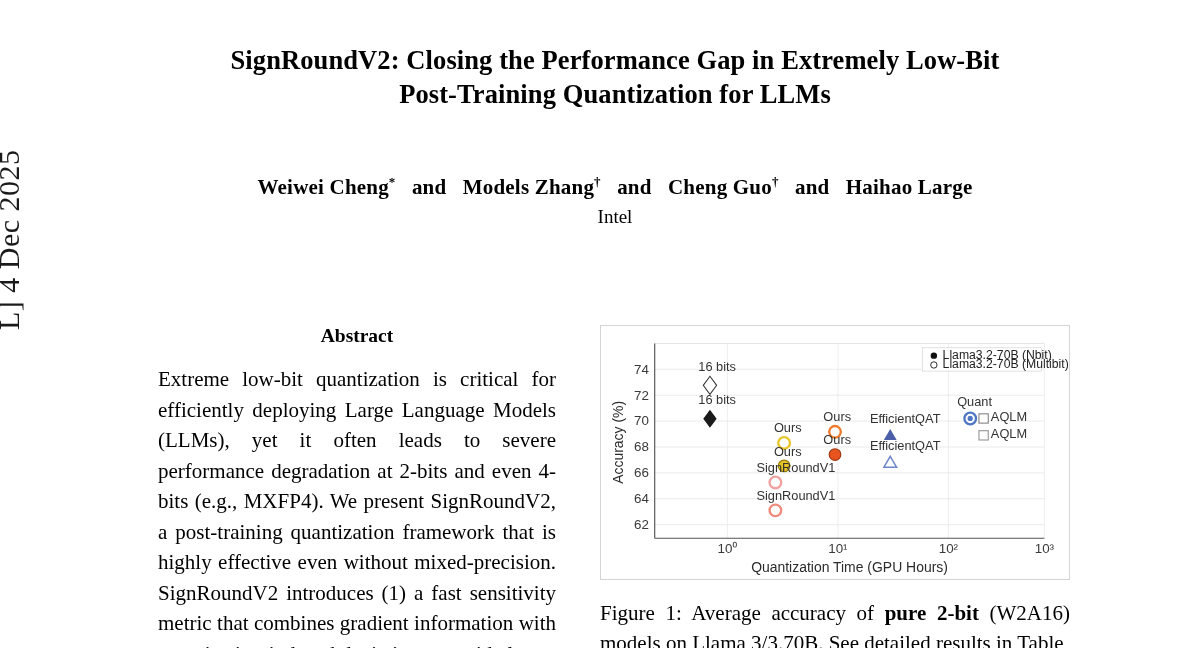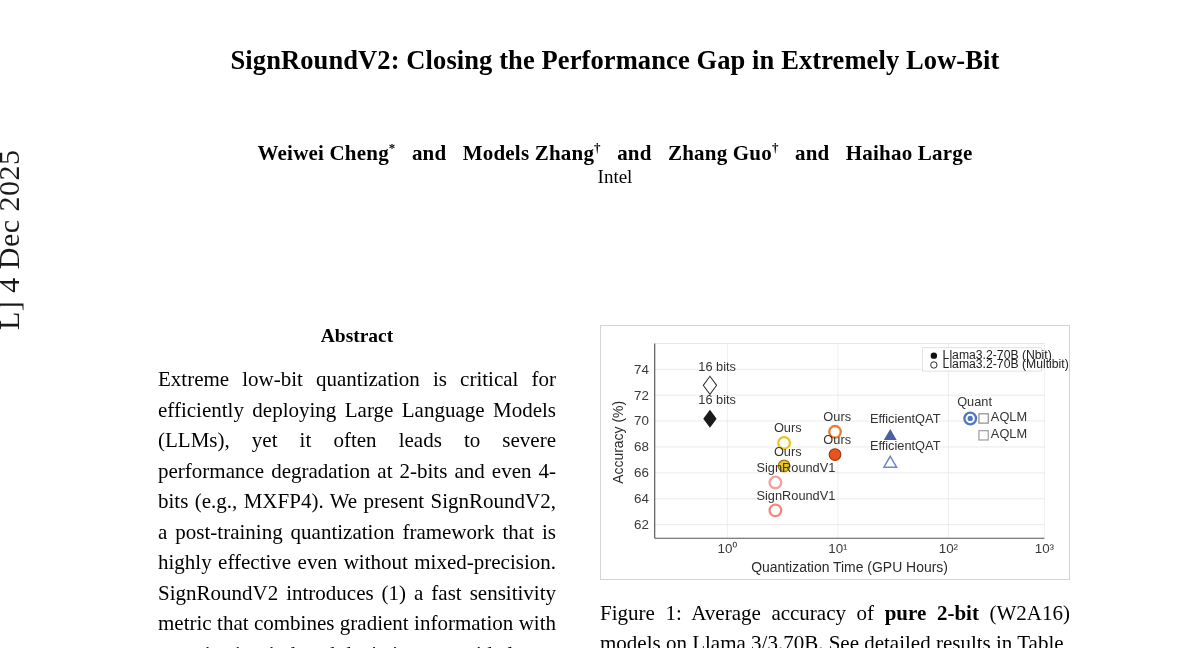--- a/index.html
+++ b/index.html
@@ -54,20 +54,21 @@
     font-size: 21px;
     font-weight: bold;
     letter-spacing: 0.2px;
   }
   .authors sup {
     font-size: 13px;
     font-weight: bold;
     vertical-align: super;
   }
   .affil {
+    margin-top: 6px;
     text-align: center;
     font-size: 19px;
   }
 
   
   .cols {
     position: absolute;
     top: 325px;
     left: 8px;
     width: 930px;
@@ -133,28 +134,29 @@
 </style>
 </head>
 <body>
 
 <div class="side-stamp">L]  4 Dec 2025</div>
 
 <div class="paper">
 
   <div class="title">
     <span>SignRoundV2:  Closing the Performance Gap in Extremely Low-Bit</span>
+    <span class="ttl-line2">Post-Training Quantization for LLMs</span>
   </div>
 
   <div class="authors">
     <span>Weiwei Cheng</span><sup>*</sup>
     &nbsp;&nbsp;<span>and</span>&nbsp;&nbsp;
     <span>Models Zhang</span><sup>†</sup>
     &nbsp;&nbsp;<span>and</span>&nbsp;&nbsp;
-    <span>Zhang Guo</span><sup>†</sup>
+    <span>Cheng Guo</span><sup>†</sup>
     &nbsp;&nbsp;<span>and</span>&nbsp;&nbsp;
     <span>Haihao Large</span>
   </div>
   <div class="affil">Intel</div>
 
   <div class="cols">
 
     <div class="col-left">
       <div class="abstract-head">Abstract</div>
       <div class="abstract-body">Extreme low-bit quantization is critical for efficiently deploying Large Language Models (LLMs), yet it often leads to severe performance degradation at 2-bits and even 4-bits (e.g., MXFP4). We present SignRoundV2, a post-training quantization framework that is highly effective even without mixed-precision. SignRoundV2 introduces (1) a fast sensitivity metric that combines gradient information with quantization-induced deviations to guide layer-wise bit allocation, and (2) a lightweight pre-</div>

